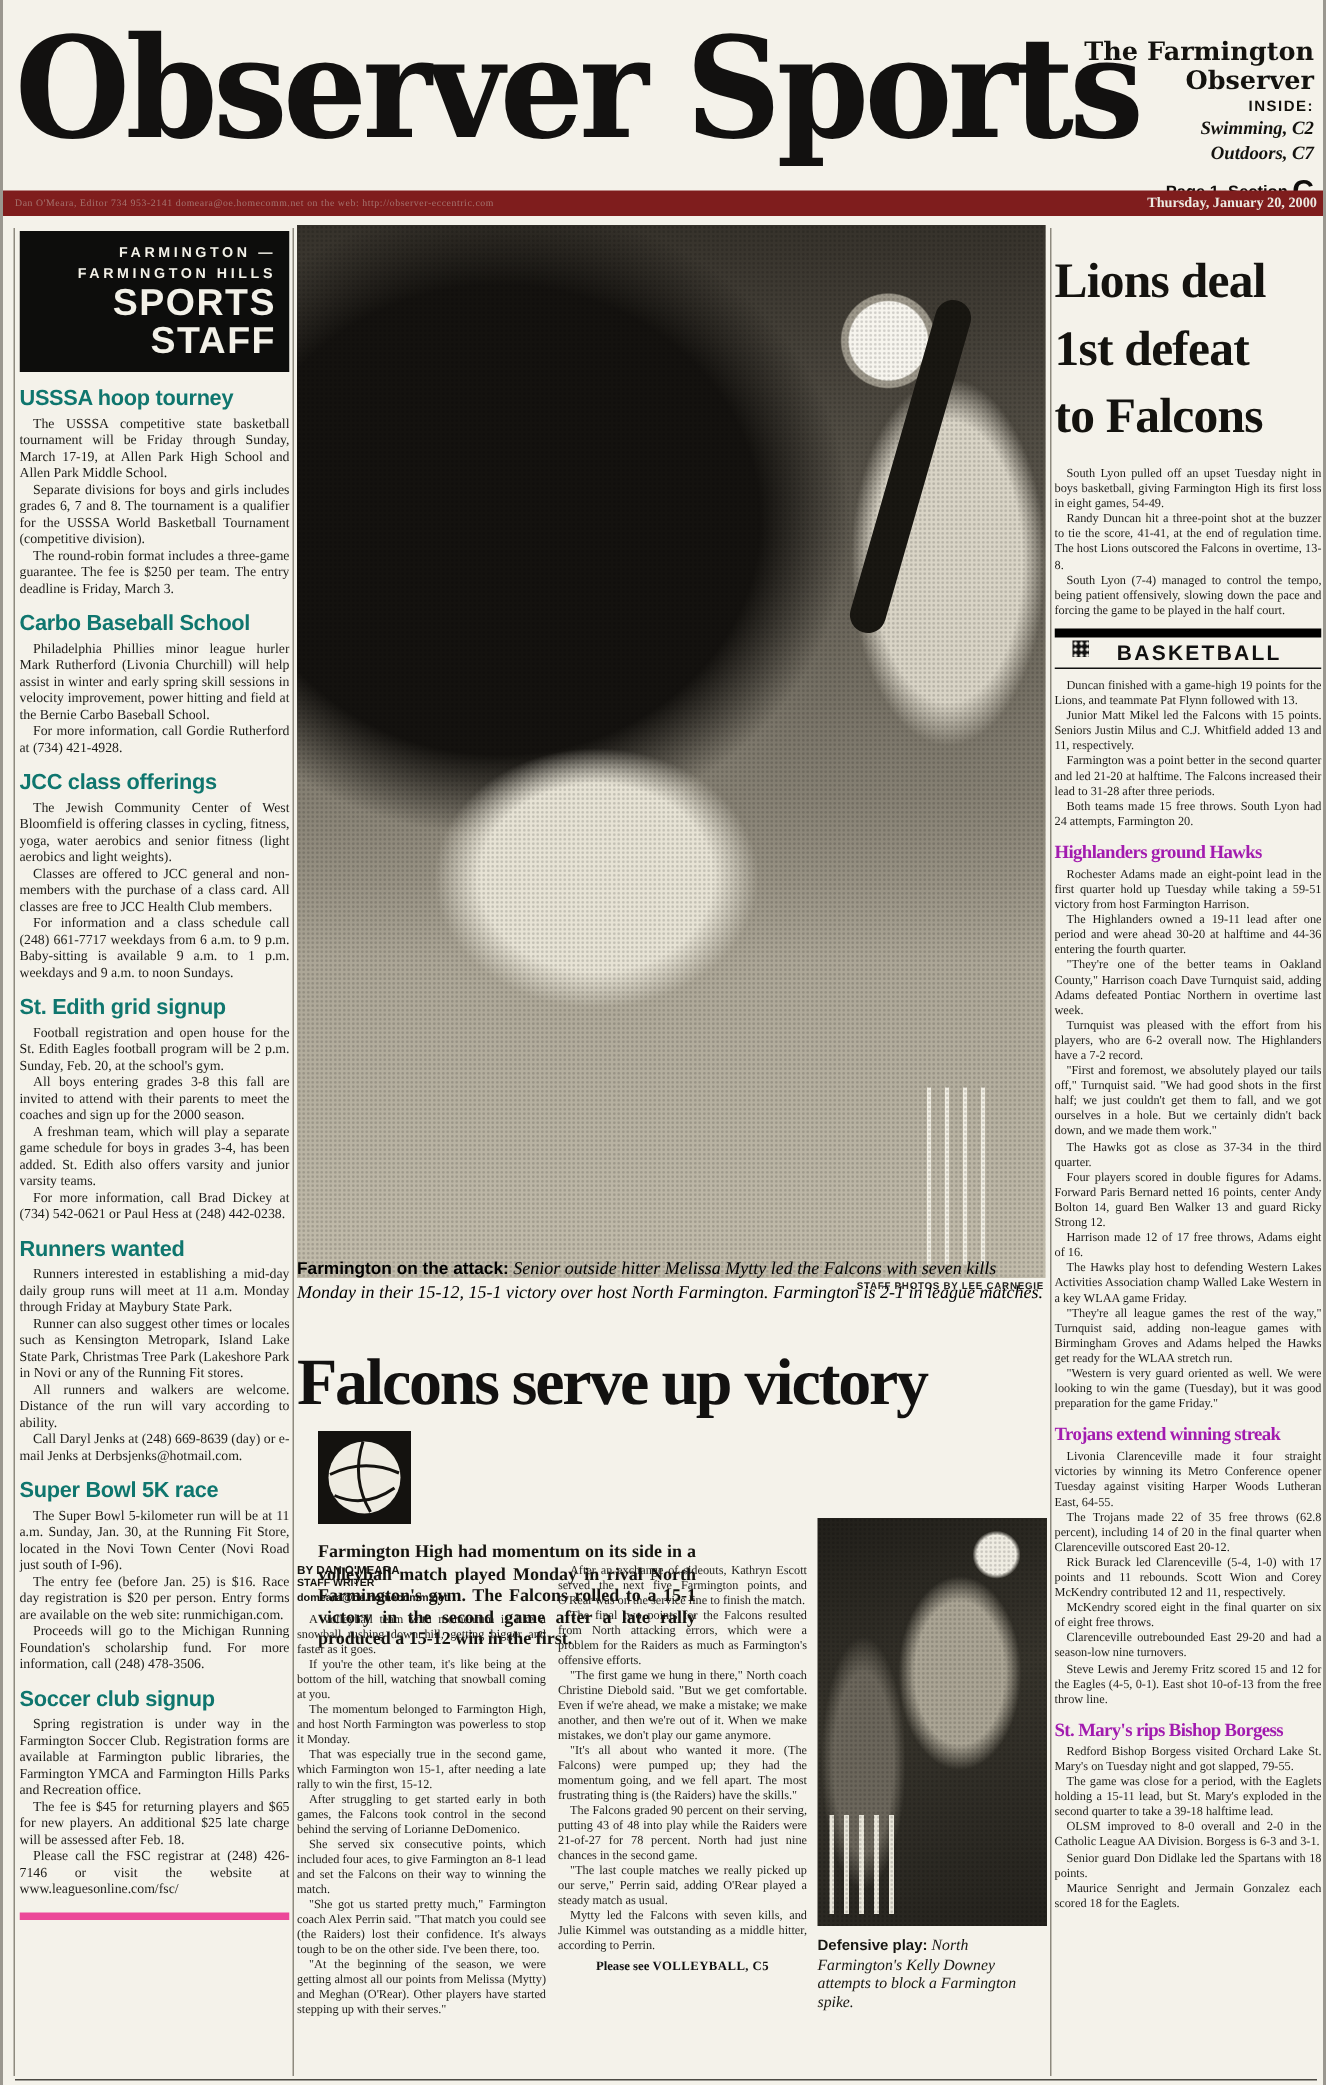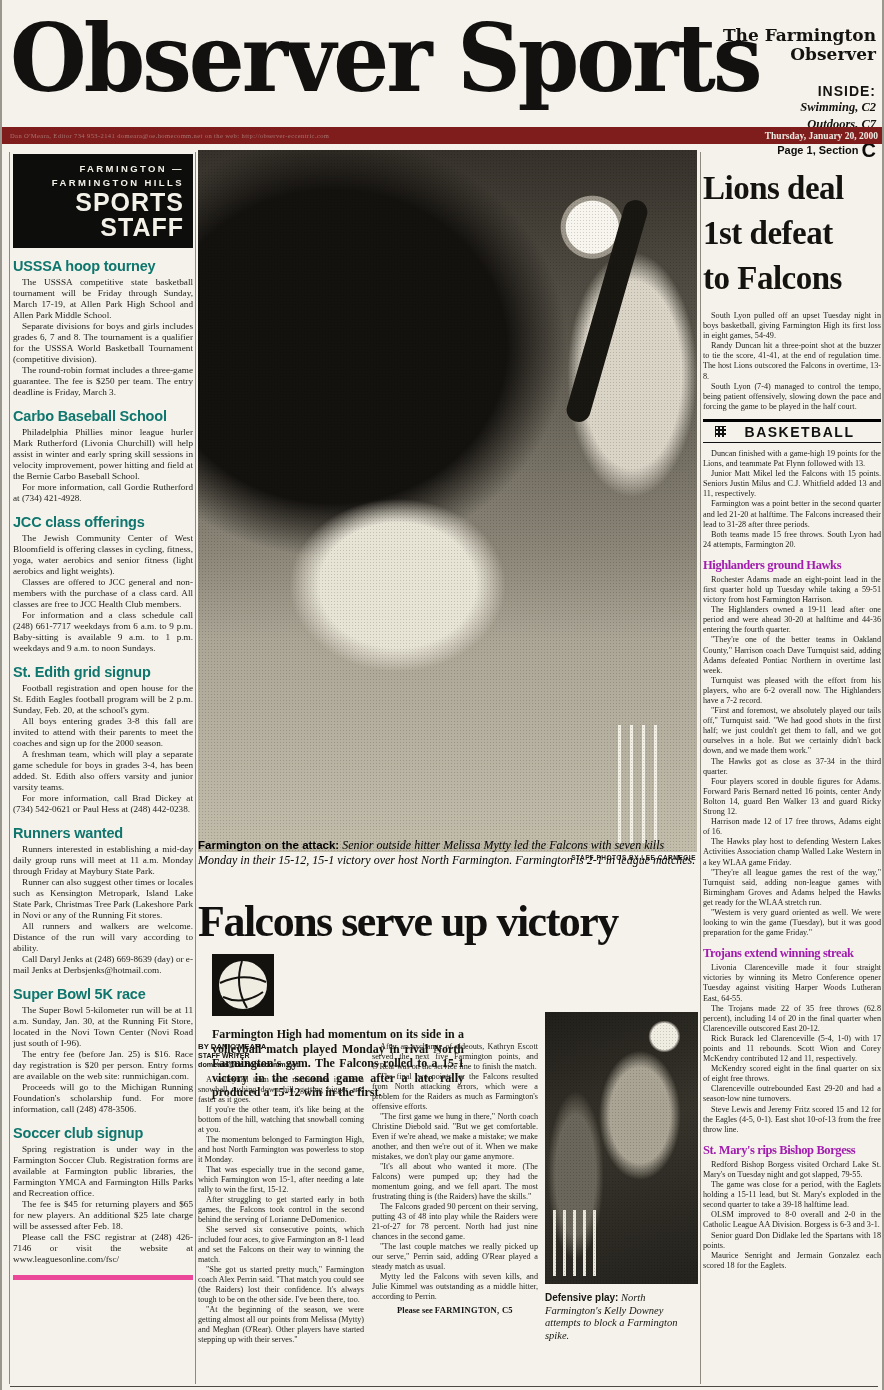--- a/index.html
+++ b/index.html
@@ -4,22 +4,22 @@
 <style>
   html,body{margin:0;padding:0;background:#9a978f;}
   .page{position:relative;width:880px;height:1390px;margin:0 auto;background:#f4f2ea;
         overflow:hidden;font-family:"Liberation Serif",serif;color:#1b1a17;}
   
   .masthead-title{position:absolute;left:8px;top:12px;font-family:"DejaVu Serif",serif;
     font-weight:bold;font-size:88px;line-height:1;letter-spacing:-3px;color:#121110;
     transform:scaleY(1.06);transform-origin:top left;white-space:nowrap;}
   .mast-right{position:absolute;right:6px;top:26px;width:190px;text-align:right;}
   .paper-name{font-family:"DejaVu Serif",serif;font-weight:bold;font-size:17px;line-height:1.1;color:#14130f;}
-  .inside-label{font-family:"Liberation Sans",sans-serif;font-weight:bold;font-size:14px;
-    letter-spacing:1px;margin-top:20px;color:#14130f;}
+  .inside-label{font-family:"Liberation Sans",sans-serif;font-weight:bold;font-size:10px;
+    letter-spacing:1px;margin-top:3px;color:#14130f;}
   .inside-item{font-style:italic;font-weight:bold;font-size:12.5px;line-height:1.35;color:#14130f;}
   .page-section{font-family:"Liberation Sans",sans-serif;font-weight:bold;font-size:11px;margin-top:6px;color:#0e0d0b;}
   .page-section .big-c{font-size:20px;vertical-align:-3px;}
   .black-bar{position:absolute;left:0;top:127px;width:884px;height:17px;background:#7f1d1d;
     display:flex;align-items:center;justify-content:space-between;padding:0 8px;box-sizing:border-box;}
   .bar-left{font-size:6.5px;letter-spacing:.4px;color:#c9c6bc;opacity:.5;white-space:nowrap;
     overflow:hidden;max-width:620px;filter:blur(.4px);}
   .bar-date{font-size:9.5px;font-weight:bold;color:#edebe2;}
   
   .vrule{position:absolute;width:1px;background:#8e8a7f;}
@@ -77,21 +77,21 @@
   .byline-email{font-size:7.2px;}
   .byline-wrap{margin-bottom:6px;}
   .art-p{font-size:8.2px;line-height:10px;text-align:justify;text-indent:8px;margin:0;color:#1d1c18;}
   .jumpline{font-weight:800;font-size:8.5px;text-align:center;margin-top:3px;color:#111;}
   .jump-target{letter-spacing:.3px;}
   
   .rightcol{position:absolute;left:701px;top:154px;width:178px;height:1232px;overflow:hidden;margin-top:12px;}
   .headline-right{font-size:33px;line-height:45px;font-weight:bold;letter-spacing:-.5px;
     color:#14130f;margin-bottom:10px;}
   .r-p{font-size:8.2px;line-height:10.1px;text-align:justify;text-indent:8px;margin:0;color:#1d1c18;}
-  .bkb-bar{display:flex;align-items:center;border-top:3px solid #000000;border-bottom:1px solid #111;
+  .bkb-bar{display:flex;border-top:6px solid #000000;border-bottom:1px solid #111;
     margin:7px 0 6px;padding:2px 12px;}
   .bkb-icon{width:11px;height:11px;background:#111;margin-right:4px;flex:none;
     background-image:radial-gradient(#f4f2ea 1px, rgba(0,0,0,0) 1.2px);background-size:4px 4px;}
   .bkb-label{flex:1;text-align:center;font-family:"Liberation Sans",sans-serif;font-weight:800;
     font-size:14px;letter-spacing:1.5px;color:#111;}
   .r-sub{font-weight:bold;font-size:12.5px;letter-spacing:-.4px;white-space:nowrap;margin:8px 0 2px;color:#a21caf;}
 </style>
 </head>
 <body>
 
@@ -258,21 +258,21 @@
 
         <p class="art-p">After an exchange of sideouts, Kathryn Escott served the next five Farmington points, and O'Rear was on the service line to finish the match.</p>
             <p class="art-p">The final two points for the Falcons resulted from North attacking errors, which were a problem for the Raiders as much as Farmington's offensive efforts.</p>
             <p class="art-p">"The first game we hung in there," North coach Christine Diebold said. "But we get comfortable. Even if we're ahead, we make a mistake; we make another, and then we're out of it. When we make mistakes, we don't play our game anymore.</p>
             <p class="art-p">"It's all about who wanted it more. (The Falcons) were pumped up; they had the momentum going, and we fell apart. The most frustrating thing is (the Raiders) have the skills."</p>
             <p class="art-p">The Falcons graded 90 percent on their serving, putting 43 of 48 into play while the Raiders were 21-of-27 for 78 percent. North had just nine chances in the second game.</p>
             <p class="art-p">"The last couple matches we really picked up our serve," Perrin said, adding O'Rear played a steady match as usual.</p>
             <p class="art-p">Mytty led the Falcons with seven kills, and Julie Kimmel was outstanding as a middle hitter, according to Perrin.</p>
           </div>
         <div class="jumpline">
-          <span>Please see </span><span class="jump-target">FARMINGTON, C5</span>
+          <span>Please see </span><span class="jump-target">VOLLEYBALL, C5</span>
         </div>
       </div>
     </div>
   </div>
 
   <div class="rightcol">
     <div class="headline-right">
       <div>Lions deal</div>
       <div>1st defeat</div>
       <div>to Falcons</div>

